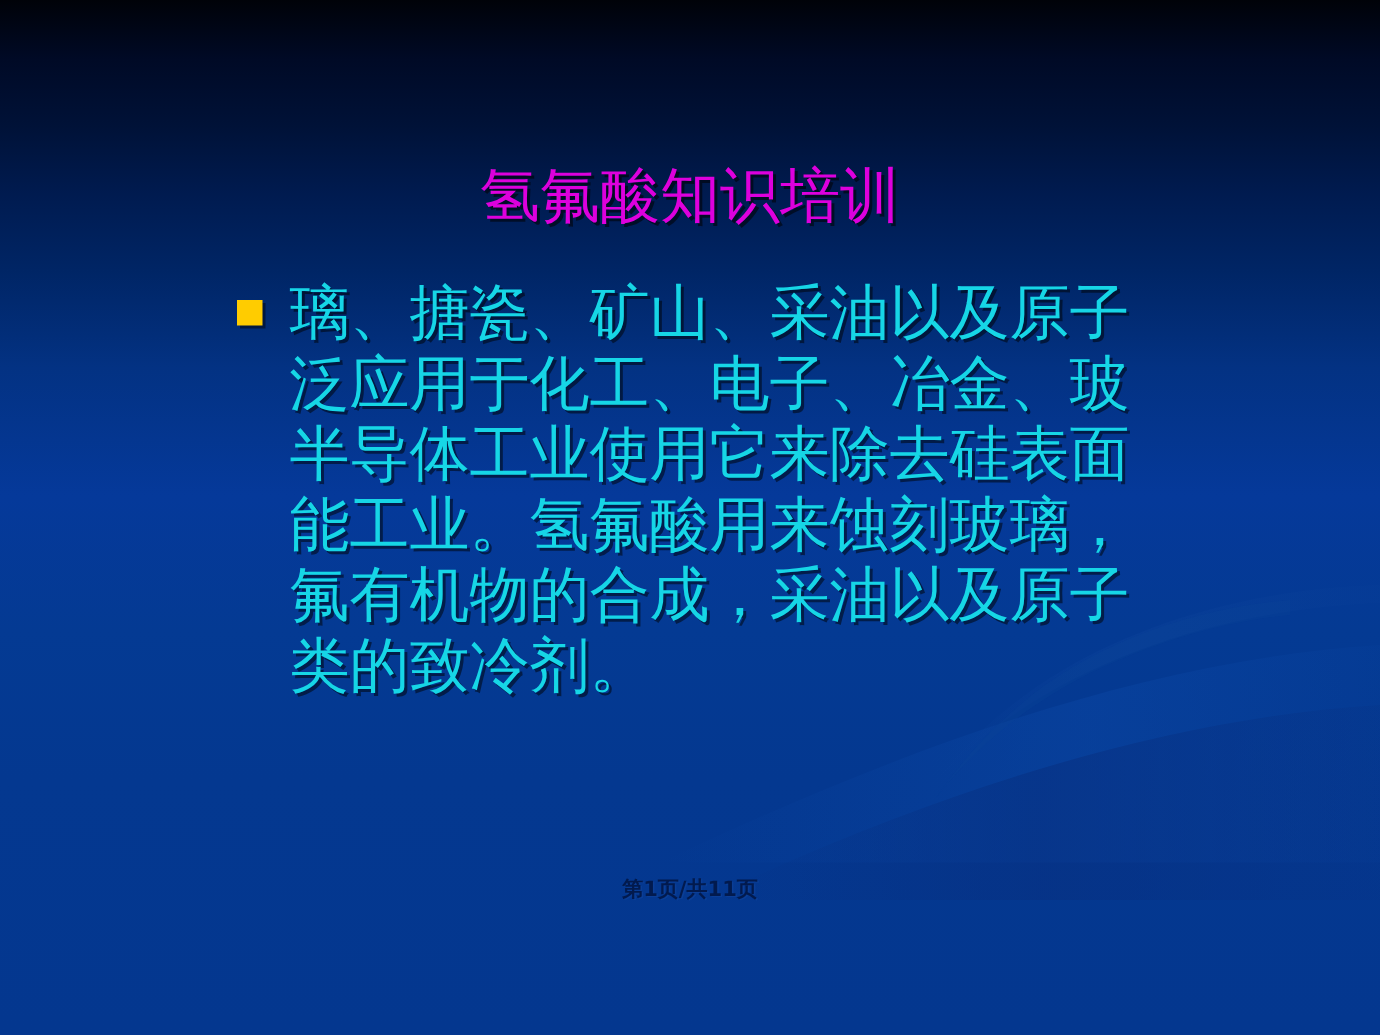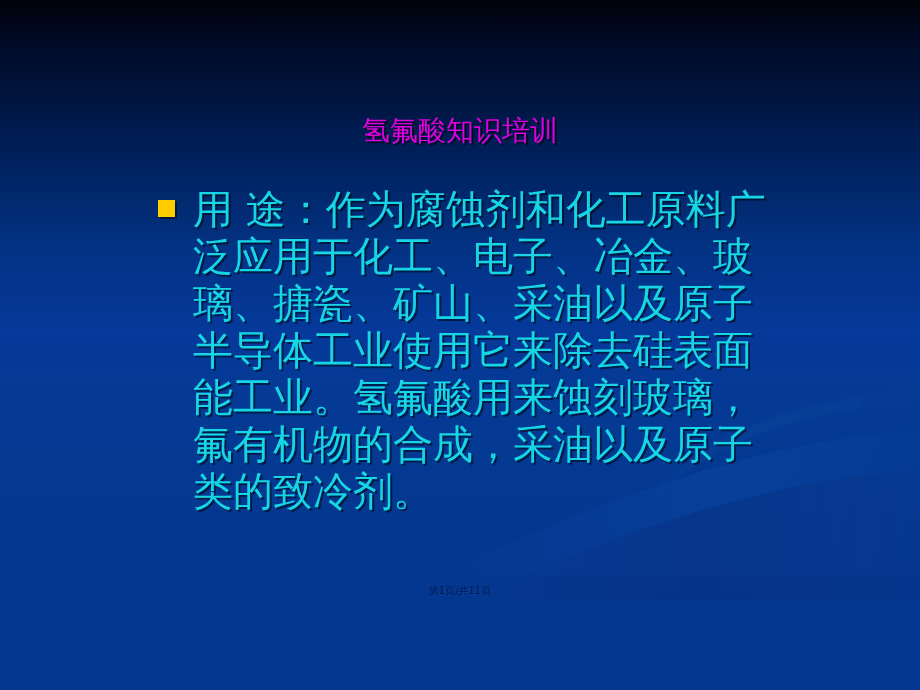--- a/index.html
+++ b/index.html
@@ -36,21 +36,21 @@
   }
 
   
   #title {
     position: absolute;
     left: 0;
     right: 0;
     top: 108px;
     text-align: center;
     color: #dd00dd;
-    font-size: 28px;
+    font-size: 40px;
     line-height: 46px;
     letter-spacing: 0px;
     white-space: nowrap;
     text-shadow: 2px 2px 0 rgba(0,0,0,0.55);
     font-family: "DejaVu Serif", "Liberation Serif", serif;
   }
 
   
   #body-block {
     position: absolute;
@@ -90,22 +90,22 @@
   }
 
   
   #footer {
     position: absolute;
     left: 0;
     right: 0;
     top: 584px;
     text-align: center;
     color: #021a4e;
-    font-size: 10px;
-    font-weight: normal;
+    font-size: 14px;
+    font-weight: bold;
     font-family: "DejaVu Sans", "Liberation Sans", sans-serif;
     text-shadow: 1px 1px 0 rgba(20,70,160,0.45);
   }
 </style>
 </head>
 <body>
 
 <div id="slide">
 
   <svg id="bg-swoosh" width="920" height="690" viewBox="0 0 920 690" preserveAspectRatio="none">
@@ -140,23 +140,22 @@
              C 648 500, 684 470, 728 448
              C 770 428, 816 414, 860 410 Z" fill="#0b4397" opacity="0.28"></path>
   </svg>
 
   <div id="title">氢氟酸知识培训</div>
 
   <div id="body-block">
     <div id="bullet-row">
       <span id="bullet-marker"></span>
       <div id="body-lines">
-        <span class="line">用 途：作为腐蚀剂和化工原料广</span>
+        <span class="line">璃、搪瓷、矿山、采油以及原子</span>
         <span class="line">泛应用于化工、电子、冶金、玻</span>
-        <span class="line">璃、搪瓷、矿山、采油以及原子</span>
         <span class="line">半导体工业使用它来除去硅表面</span>
         <span class="line">能工业。氢氟酸用来蚀刻玻璃，</span>
         <span class="line">氟有机物的合成，采油以及原子</span>
         <span class="line">类的致冷剂。</span>
       </div>
     </div>
   </div>
 
   <div id="footer">第1页/共11页</div>
 

